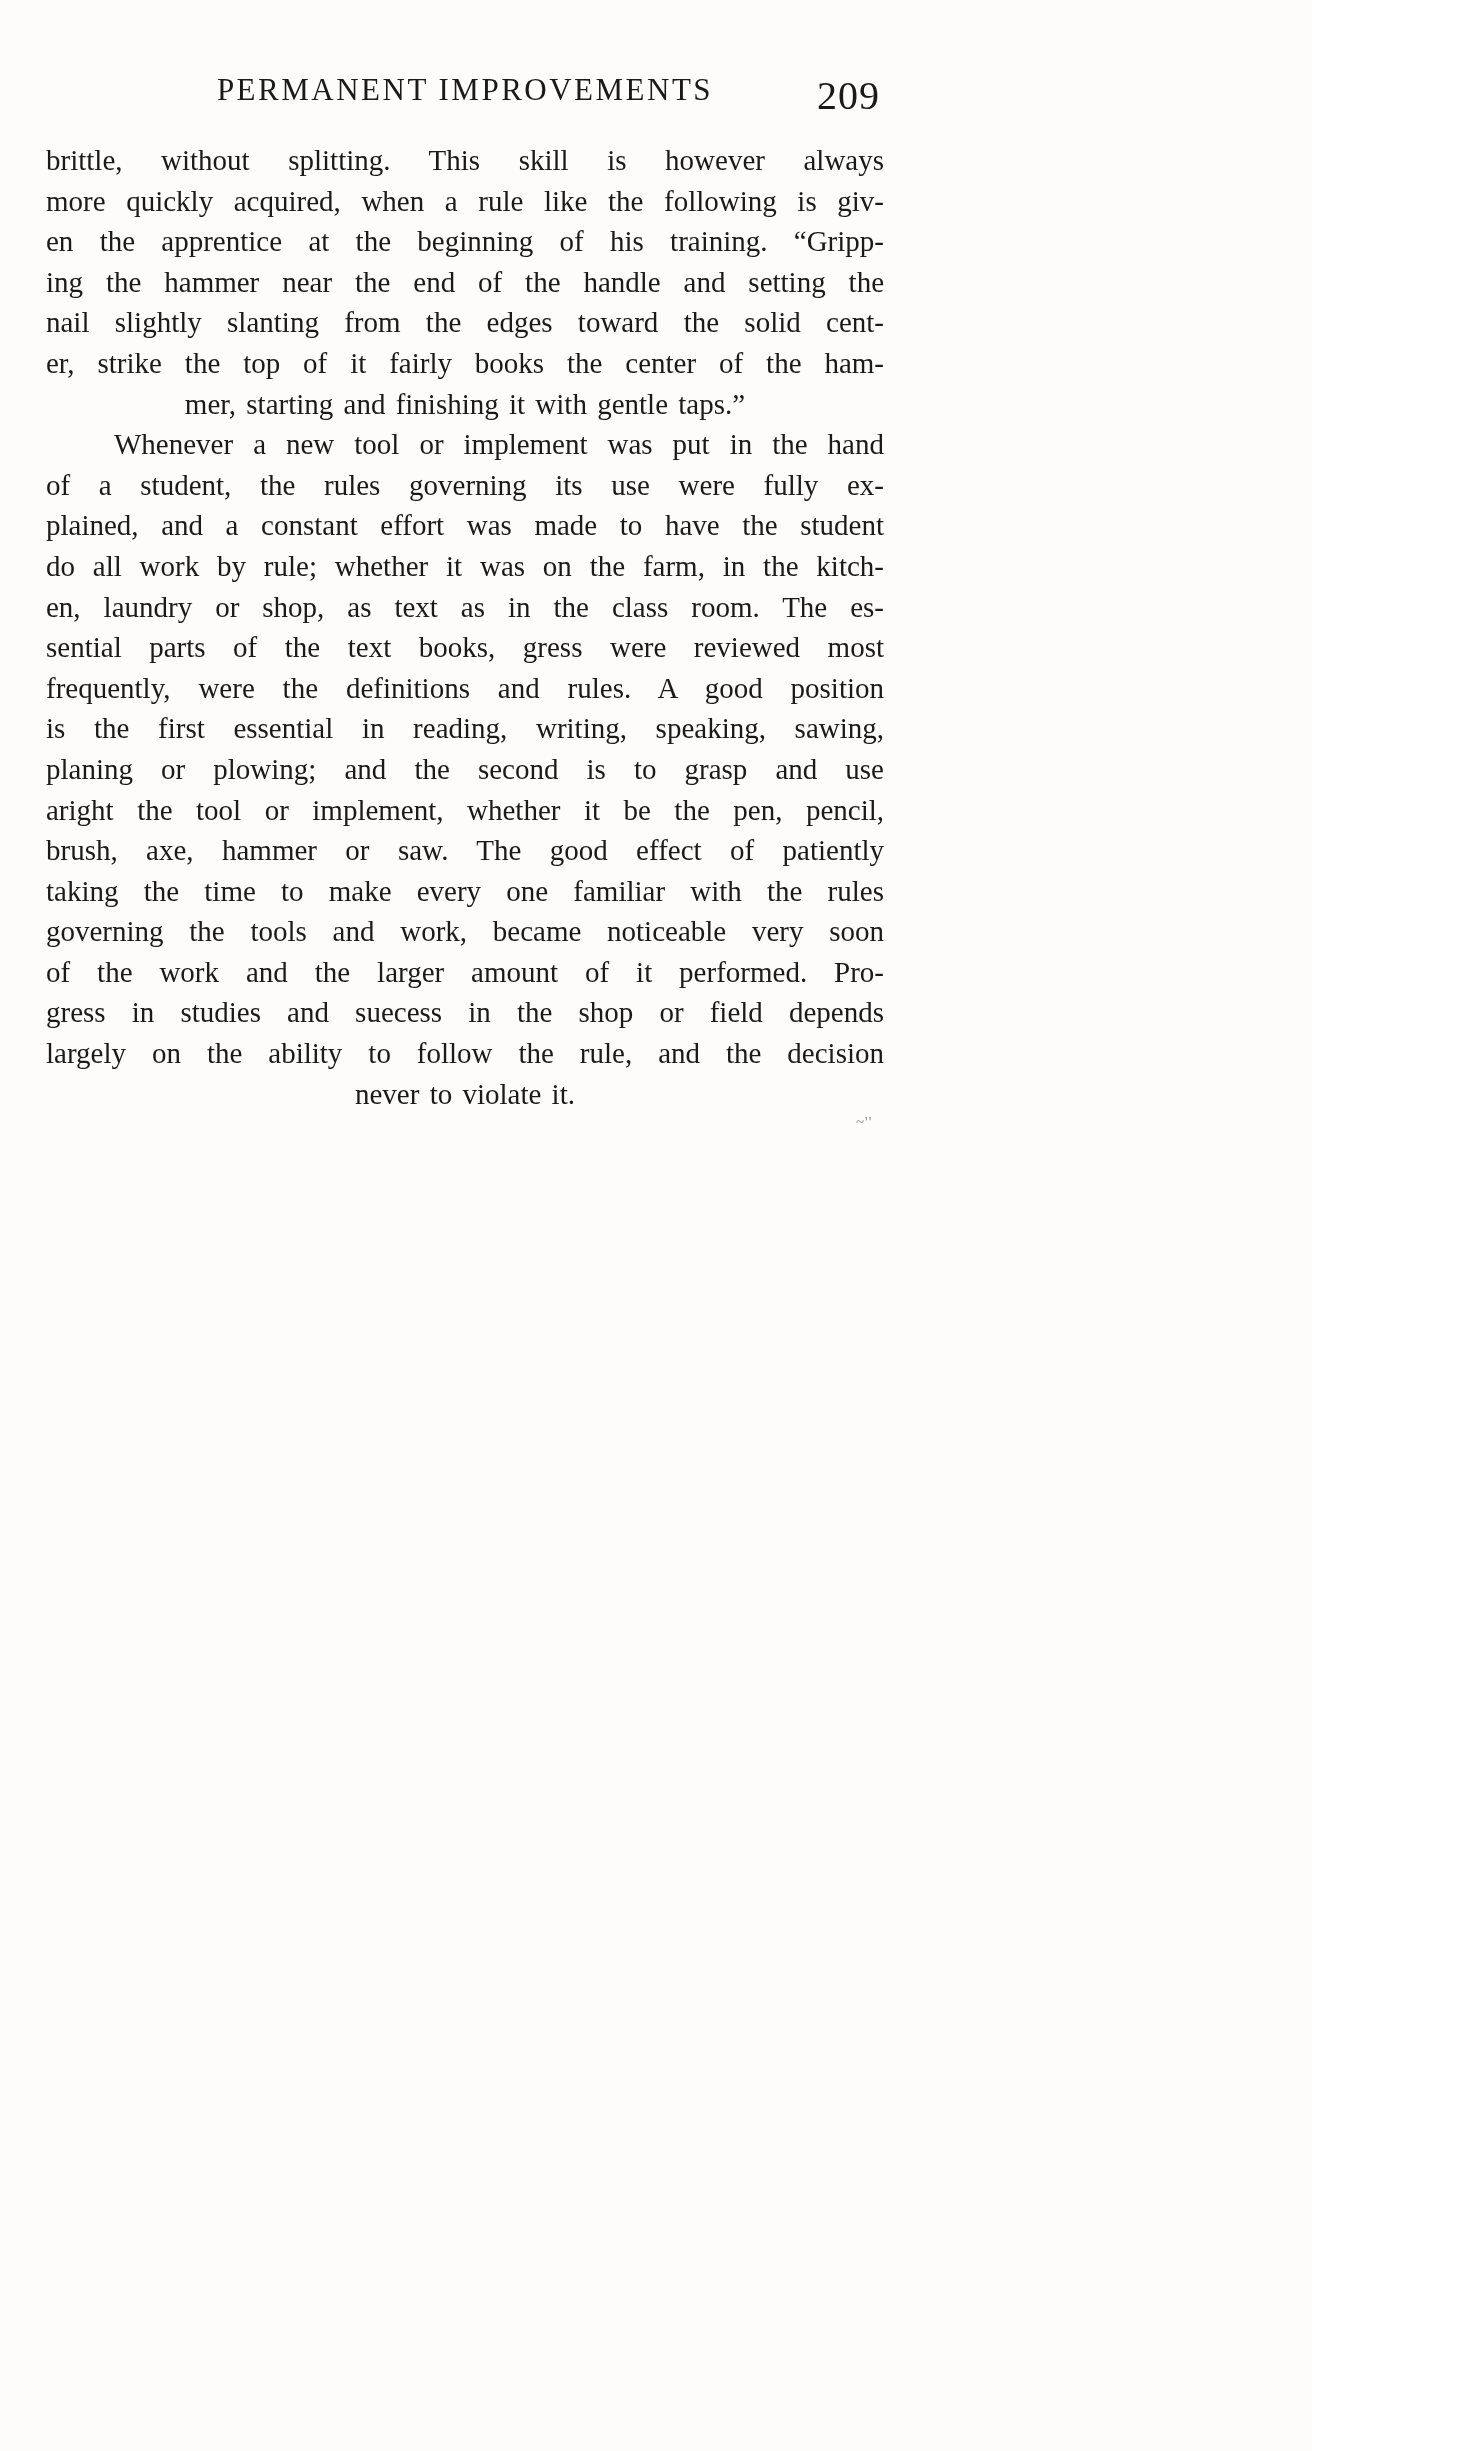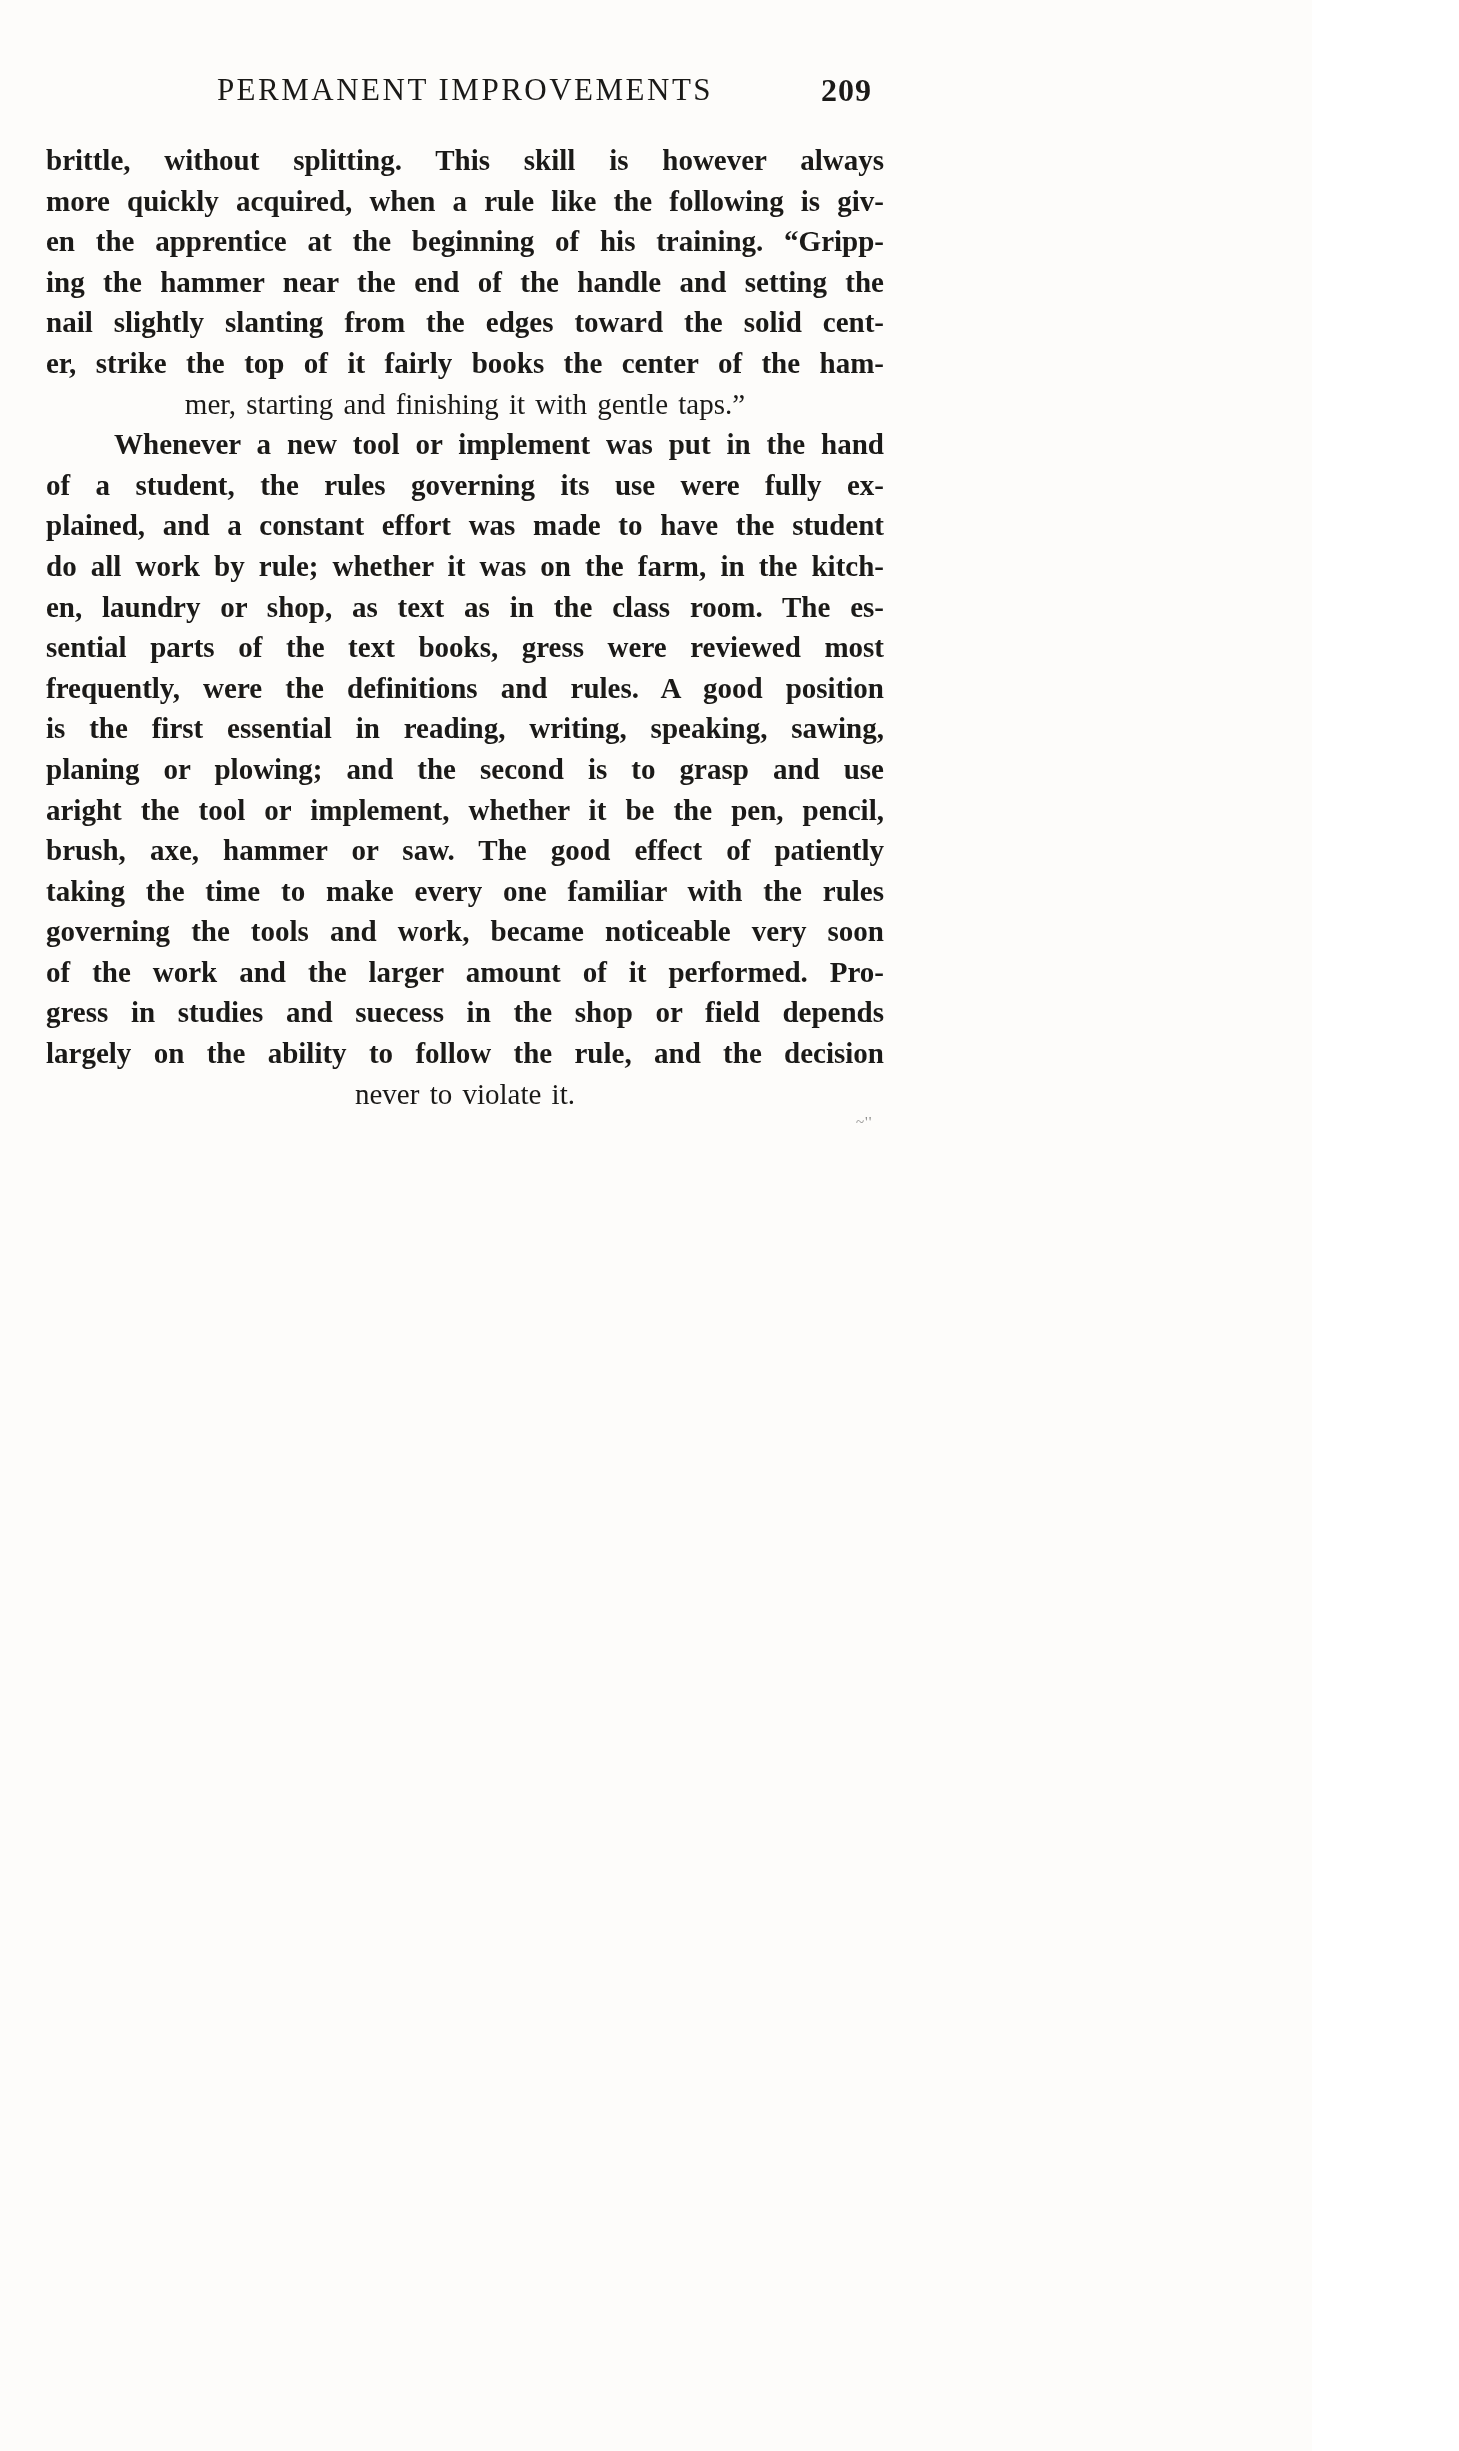--- a/index.html
+++ b/index.html
@@ -27,25 +27,24 @@
     position: absolute;
     left: 0;
     right: 0;
     text-align: center;
     font-size: 31px;
     letter-spacing: 2.5px;
     white-space: nowrap;
   }
   .header-pagenum {
     position: absolute;
-    right: 12px;
+    right: 4px;
     top: 0;
-    font-size: 32px;
+    font-size: 40px;
     letter-spacing: 1px;
-    font-weight: bold;
   }
   .textblock {
     position: absolute;
     top: 140px;
     left: 46px;
     width: 838px;
     font-size: 29px;
     line-height: 40.6px;
   }
   .paragraph {
@@ -53,21 +52,20 @@
   }
   .line {
     height: 40.6px;
     white-space: nowrap;
   }
   .jline {
     white-space: normal;
     text-align: justify;
     text-align-last: justify;
     word-spacing: 1px;
-    font-weight: bold;
   }
   .lastline {
     text-align: center;
     word-spacing: 3px;
   }
   .indent {
     text-indent: 68px;
   }
   .artifact {
     position: absolute;

